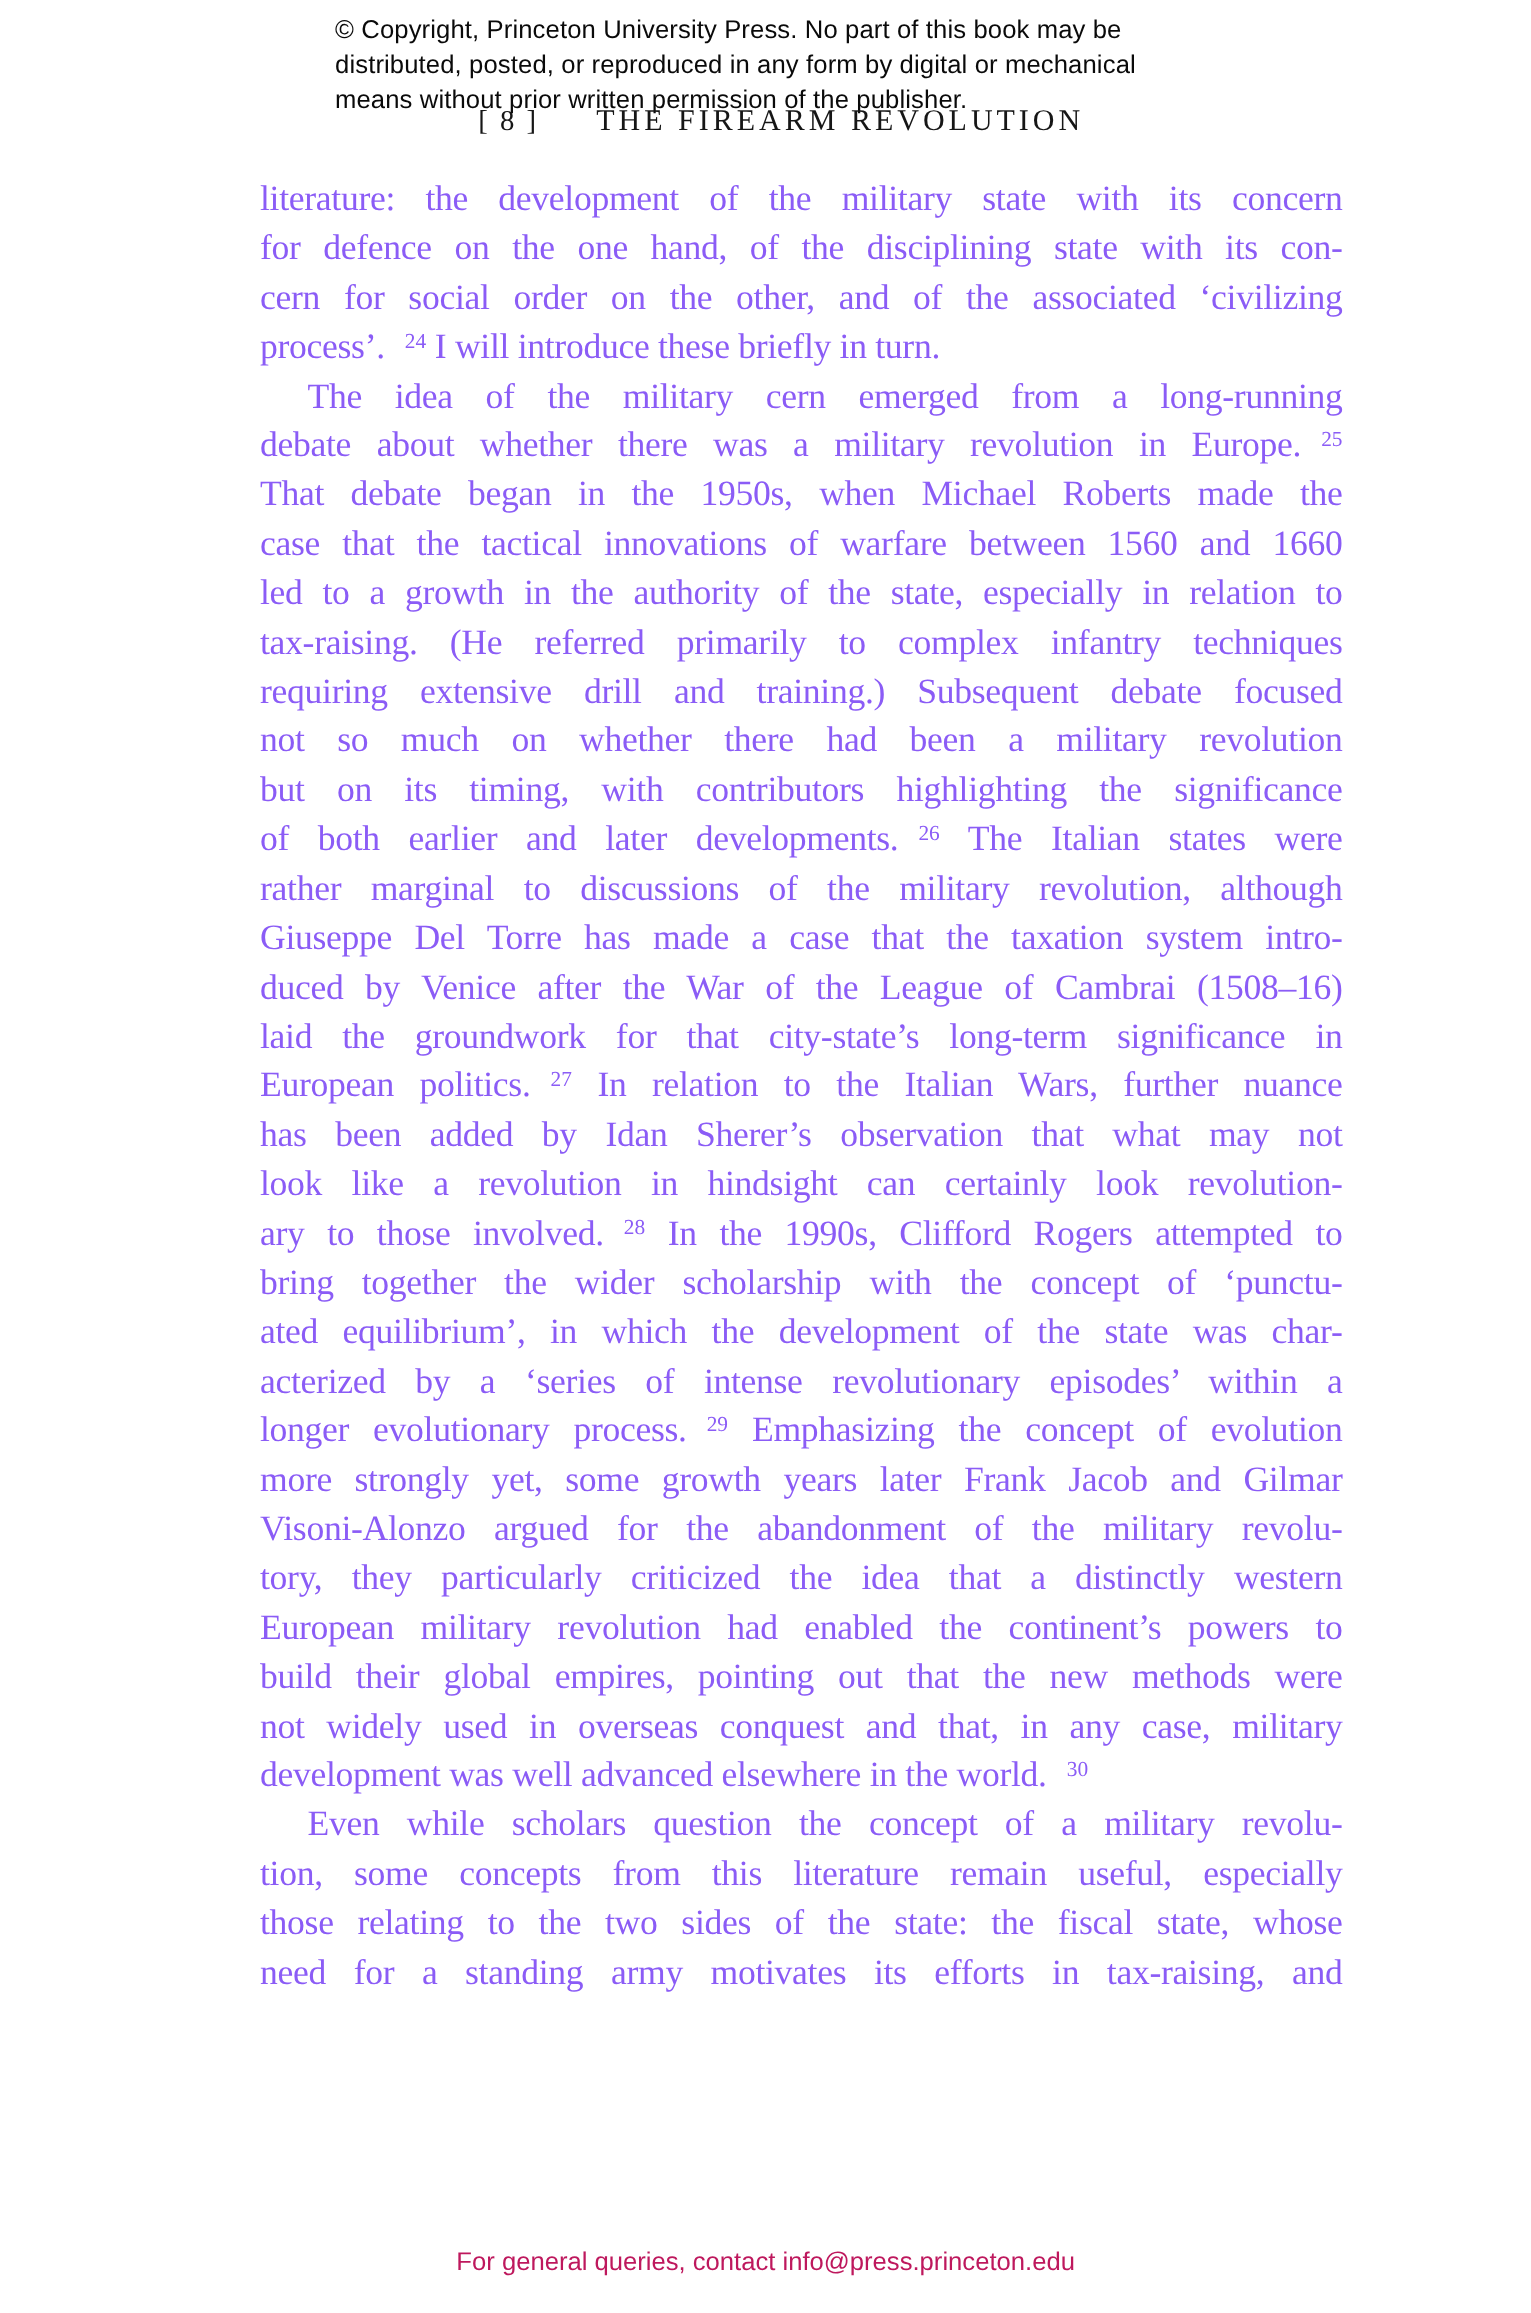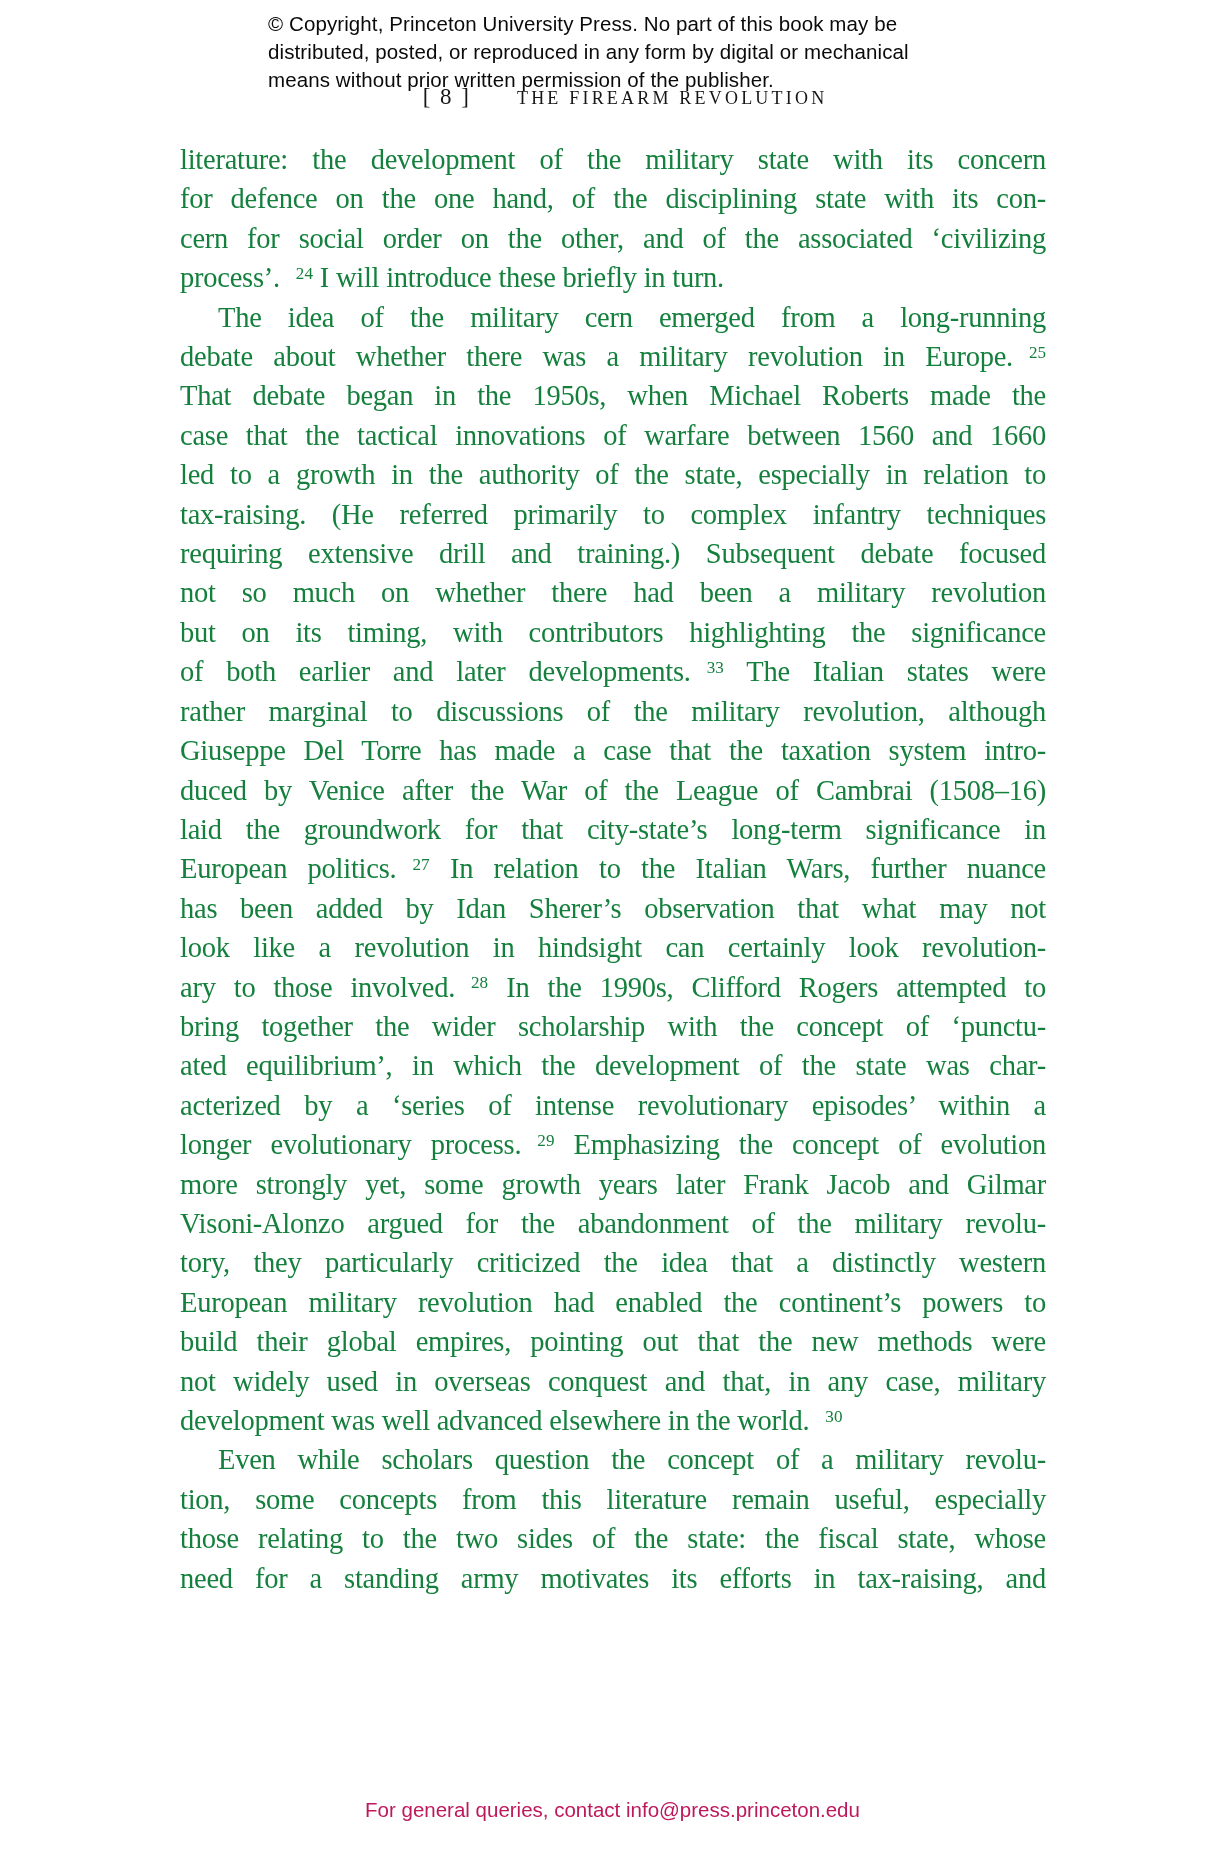--- a/index.html
+++ b/index.html
@@ -31,34 +31,34 @@
     align-items: baseline;
     font-family: "Liberation Serif", "DejaVu Serif", serif;
     color: #161616;
   }
   .running-head .pagenum {
     font-size: 23px;
     letter-spacing: 2px;
     white-space: pre;
   }
   .running-head .head-title {
-    font-size: 18px;
+    font-size: 24px;
     letter-spacing: 3.2px;
     margin-left: 46px;
     white-space: pre;
   }
   .body-text {
     position: absolute;
-    left: 180px;
+    left: 208px;
     top: 140px;
     width: 866px;
     font-family: "Liberation Serif", "DejaVu Serif", serif;
     font-size: 28.5px;
     line-height: 39.4px;
-    color: #15803d;
+    color: #8b5cf6;
     letter-spacing: -0.25px;
   }
   .bline {
     text-align: justify;
     text-align-last: justify;
     white-space: normal;
   }
   .bline.plast {
     text-align-last: left;
   }
@@ -108,21 +108,21 @@
       <div class="bline plast">process’.<sup>24</sup> I will introduce these briefly in turn.</div>
       <div class="bline indent">The idea of the military cern emerged from a long-running</div>
       <div class="bline">debate about whether there was a military revolution in Europe.<sup>25</sup></div>
       <div class="bline">That debate began in the 1950s, when Michael Roberts made the</div>
       <div class="bline">case that the tactical innovations of warfare between 1560 and 1660</div>
       <div class="bline">led to a growth in the authority of the state, especially in relation to</div>
       <div class="bline">tax-raising. (He referred primarily to complex infantry techniques</div>
       <div class="bline">requiring extensive drill and training.) Subsequent debate focused</div>
       <div class="bline">not so much on whether there had been a military revolution</div>
       <div class="bline">but on its timing, with contributors highlighting the significance</div>
-      <div class="bline">of both earlier and later developments.<sup>33</sup> The Italian states were</div>
+      <div class="bline">of both earlier and later developments.<sup>26</sup> The Italian states were</div>
       <div class="bline">rather marginal to discussions of the military revolution, although</div>
       <div class="bline">Giuseppe Del Torre has made a case that the taxation system intro-</div>
       <div class="bline">duced by Venice after the War of the League of Cambrai (1508–16)</div>
       <div class="bline">laid the groundwork for that city-state’s long-term significance in</div>
       <div class="bline">European politics.<sup>27</sup> In relation to the Italian Wars, further nuance</div>
       <div class="bline">has been added by Idan Sherer’s observation that what may not</div>
       <div class="bline">look like a revolution in hindsight can certainly look revolution-</div>
       <div class="bline">ary to those involved.<sup>28</sup> In the 1990s, Clifford Rogers attempted to</div>
       <div class="bline">bring together the wider scholarship with the concept of ‘punctu-</div>
       <div class="bline">ated equilibrium’, in which the development of the state was char-</div>

